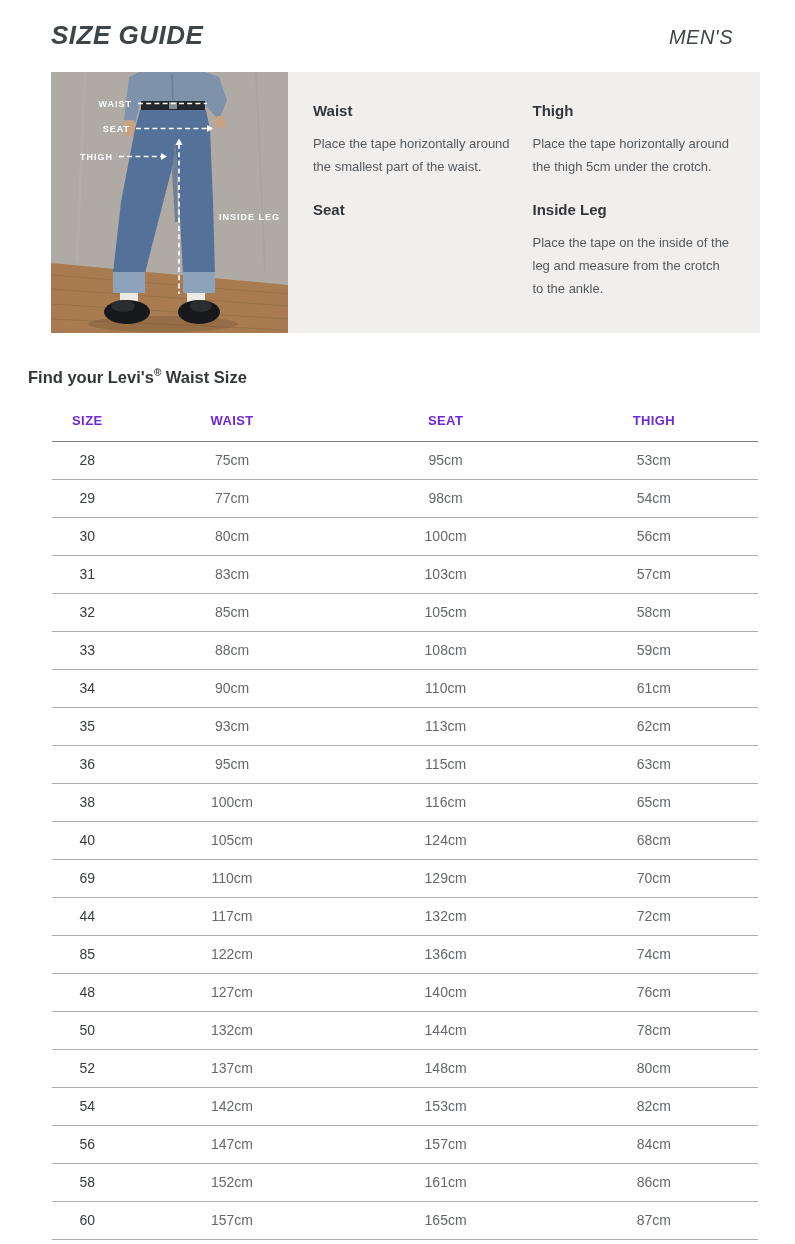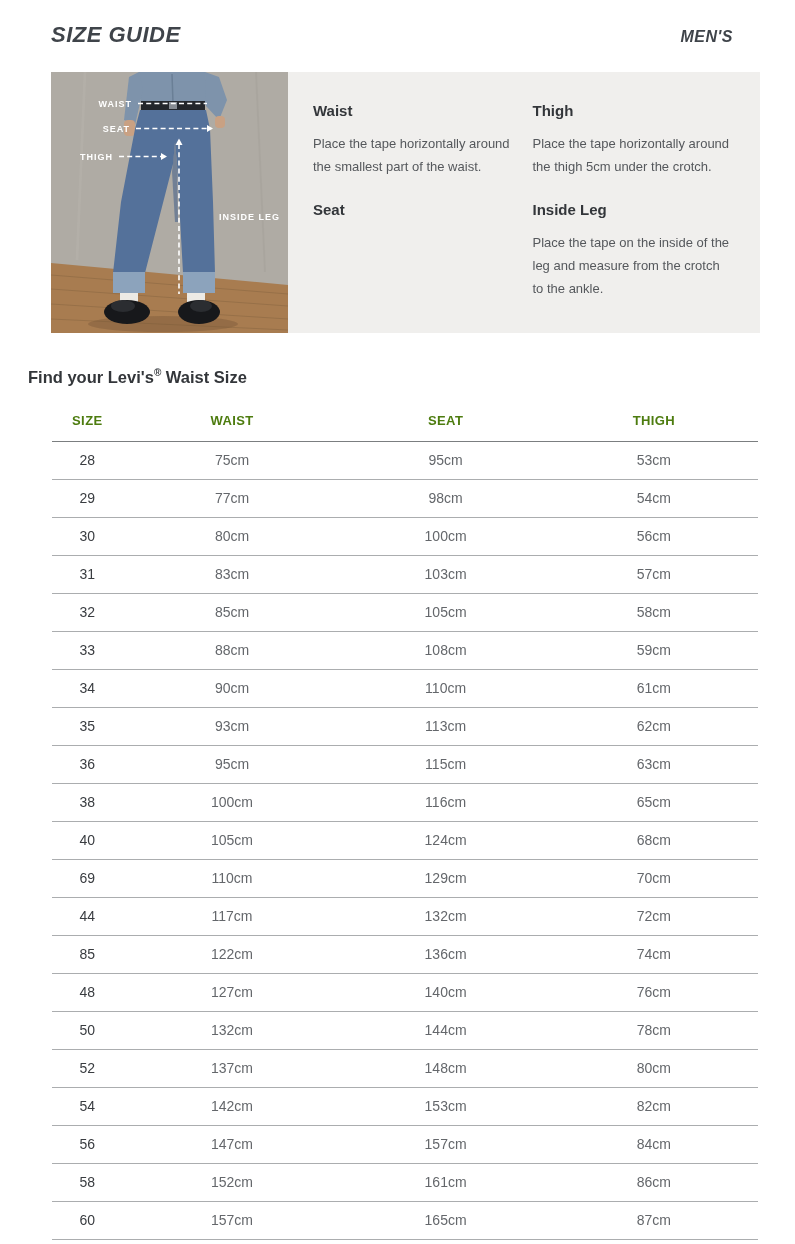--- a/index.html
+++ b/index.html
@@ -1,42 +1,42 @@
 <!DOCTYPE html>
 <html><head>
 <meta charset="utf-8">
 <style>
   html,body{margin:0;padding:0;background:#fff;}
   body{width:795px;height:1244px;font-family:"Liberation Sans",sans-serif;color:#35383c;overflow:hidden;}
 
   
   .hdr{display:flex;justify-content:space-between;align-items:baseline;padding:20px 62px 0 51px;}
-  .hdr h1{margin:0;font-size:22px;line-height:30px;font-style:italic;font-weight:bold;letter-spacing:.5px;color:#3f444a;}
-  .hdr .cat{font-size:16px;font-style:italic;font-weight:bold;letter-spacing:.5px;color:#3f444a;text-align:right;}
+  .hdr h1{margin:0;font-size:26px;line-height:30px;font-style:italic;font-weight:bold;letter-spacing:.5px;color:#3f444a;}
+  .hdr .cat{font-size:20px;font-style:italic;font-weight:normal;letter-spacing:.5px;color:#3f444a;text-align:right;}
 
   
   .panel{margin:22px 35px 0 51px;height:261px;background:#f0efed;display:flex;}
   .photo{width:237px;height:261px;flex:0 0 237px;}
   .photo svg{display:block;width:237px;height:261px;}
   .instructions{flex:1;display:grid;grid-template-columns:1fr 1fr;column-gap:22px;align-content:start;padding:30px 30px 0 25px;}
   .instr h3{margin:0 0 13px 0;font-size:15px;font-weight:bold;color:#33363a;}
   .instr p{margin:0 0 23px 0;font-size:13px;line-height:23px;color:#55585c;}
 
   .diag-label{font-family:"Liberation Sans",sans-serif;font-size:9px;font-weight:bold;letter-spacing:1px;fill:#ffffff;}
   .dash{stroke:#ffffff;stroke-width:1.6;stroke-dasharray:5 3.2;fill:none;}
 
   
   h2.tbl-heading{margin:30px 0 0 28px;font-size:16.5px;line-height:20px;font-weight:bold;color:#33363a;}
   h2.tbl-heading sup{font-size:10px;}
 
   
   table.sizes{margin:14px 0 0 52px;width:706px;border-collapse:collapse;table-layout:fixed;}
   table.sizes col.c1{width:10%;} table.sizes col.c2{width:31%;}
   table.sizes col.c3{width:29.5%;} table.sizes col.c4{width:29.5%;}
-  table.sizes th{font-size:13px;font-weight:bold;letter-spacing:.4px;color:#4d7c0f;text-align:center;padding:12px 0 13px 0;border-bottom:1px solid #7b7e80;}
+  table.sizes th{font-size:13px;font-weight:bold;letter-spacing:.4px;color:#6d28d9;text-align:center;padding:12px 0 13px 0;border-bottom:1px solid #7b7e80;}
   table.sizes td{height:37px;text-align:center;vertical-align:middle;font-size:14px;color:#64676b;border-bottom:1px solid #abadaf;padding:0;}
   table.sizes td.c-size{font-weight:normal;color:#393c40;}
 </style>
 </head>
 <body>
 
 <div class="page">
 
   <header class="hdr">
     <h1>SIZE GUIDE</h1>

